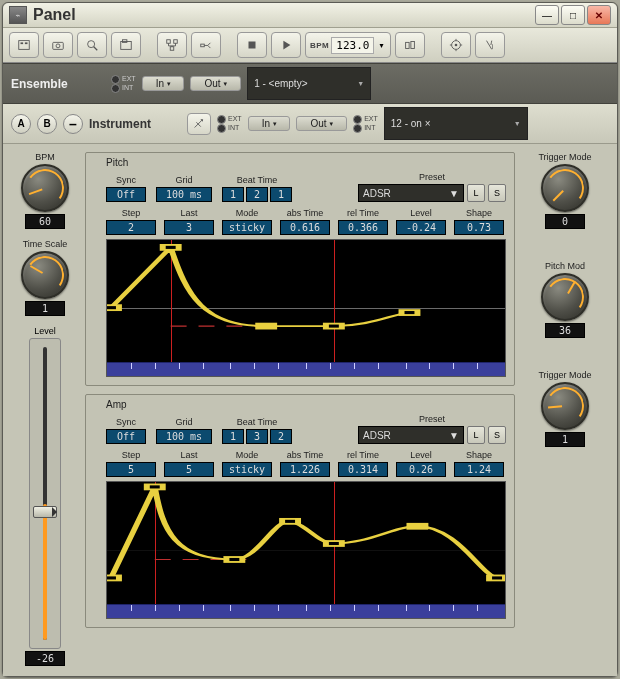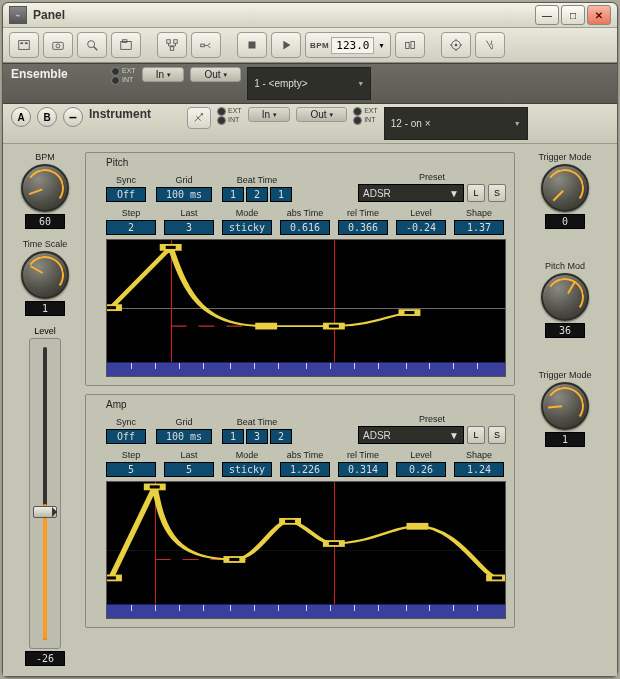--- a/index.html
+++ b/index.html
@@ -30,21 +30,21 @@
   }
   .titlebar .appicon {
     width: 16px; height: 16px;
     background: linear-gradient(#888,#555);
     border: 1px solid #555;
     margin-right: 6px;
     font-size: 8px; color:#ddd;
     display:flex;align-items:center;justify-content:center;
   }
   .titlebar .title {
-    font-weight: bold; font-size: 12px; color: #333;
+    font-weight: bold; font-size: 16px; color: #333;
     flex: 1;
   }
   .winbtns { display:flex; gap:2px; }
   .winbtn {
     width: 22px; height: 18px;
     border: 1px solid #888;
     border-radius: 3px;
     background: linear-gradient(#fdfdf5,#dcdccc);
     display: flex; align-items:center; justify-content:center;
     font-size: 10px;
@@ -76,21 +76,21 @@
   }
   .bpm-box .lbl { font-size:8px; font-weight:bold; color:#444; letter-spacing:0.5px;}
   .bpm-box .val {
      background:#f5f5ea; border:1px solid #aaa;
      padding:1px 4px; min-width:32px; text-align:right;
      font-family:monospace; font-size:11px;
   }
   .bpm-box .arrow { width:10px; font-size:8px; text-align:center;}
   
   .ensbar, .instbar {
-    display:flex; align-items:flex-start; gap:6px;
+    display:flex; align-items:center; gap:6px;
     padding: 3px 8px;
   }
   .ensbar {
     background: linear-gradient(#6c6c64,#5b5b54);
     border-top:1px solid #42423c;
     border-bottom:1px solid #42423c;
     color:#eee;
   }
   .enslabel {
     font-weight:bold; font-size:12px; color:#eee; width:94px;
@@ -482,21 +482,21 @@
           <div class="labelstack">
               <div class="lh">rel Time</div>
               <div class="valbox">0.366</div>
             </div>
           <div class="labelstack">
               <div class="lh">Level</div>
               <div class="valbox">-0.24</div>
             </div>
           <div class="labelstack">
               <div class="lh">Shape</div>
-              <div class="valbox">1.37</div>
+              <div class="valbox">0.73</div>
             </div>
         </div>
         <div class="graph">
           <div class="midline"></div>
           <div class="vline" style="left:16%"></div>
           <div class="vline" style="left:57%"></div>
           <svg viewBox="0 0 100 100" preserveAspectRatio="none">
             <path class="dash" d="M16 70 L44 70"></path>
             <path class="curve" d="M1 55 L16 6 C20 45 24 70 40 70 L57 70 C66 70 72 60 76 59"></path>
             <rect class="pt" x="-1" y="53" width="4" height="4"></rect>

